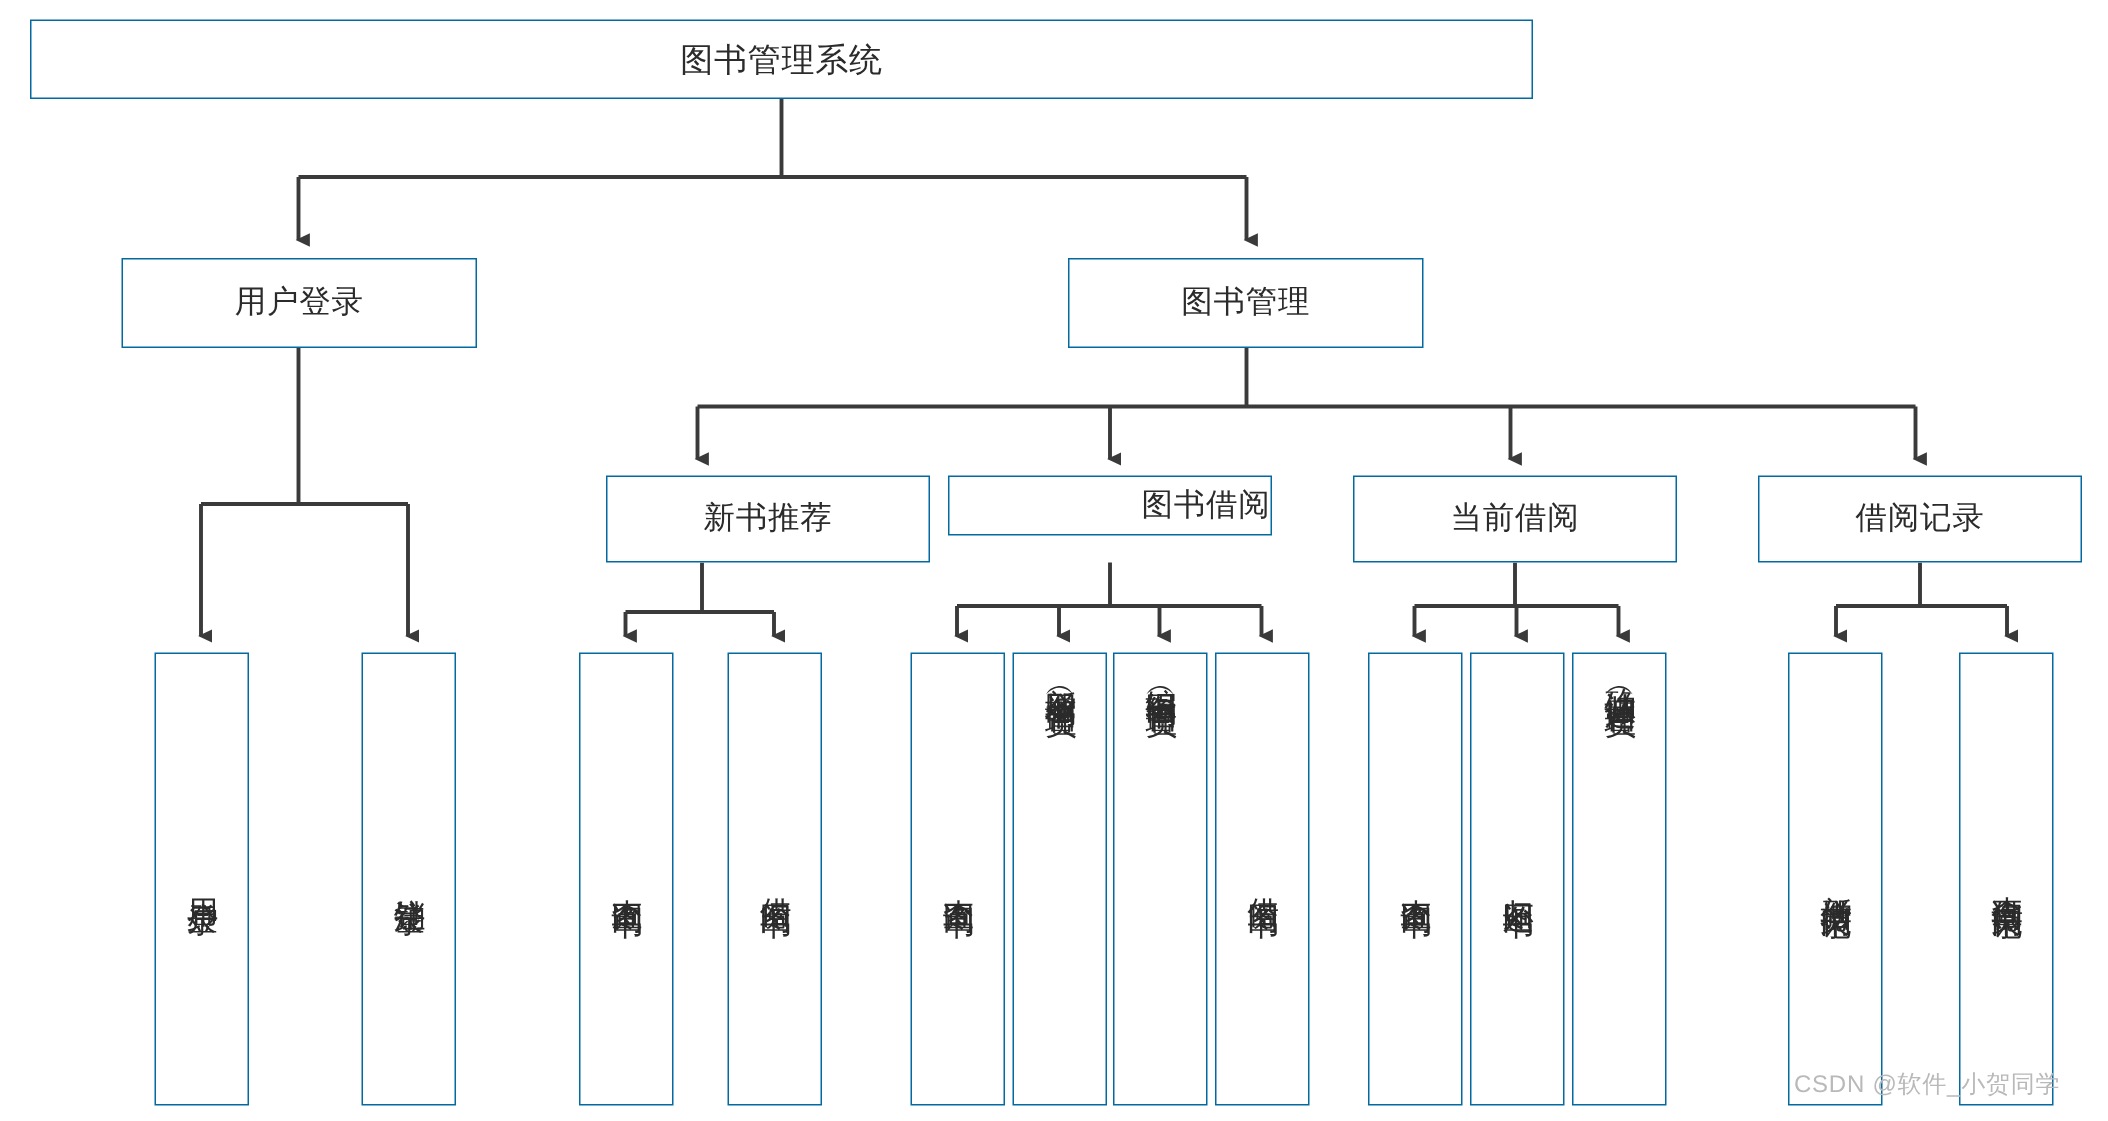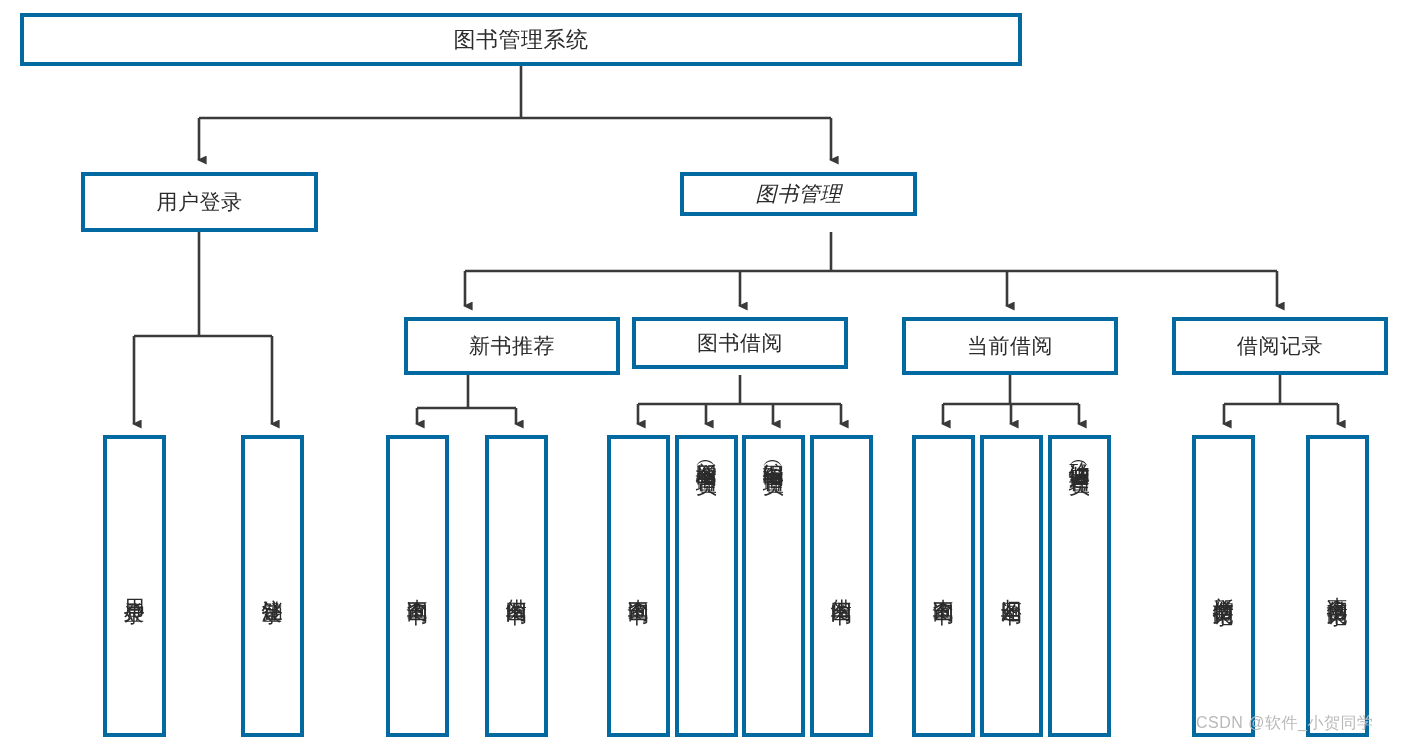--- a/index.html
+++ b/index.html
@@ -22,21 +22,21 @@
     position: absolute;
     left: 0;
     top: 0;
     width: 1405px;
     height: 747px;
     pointer-events: none;
   }
   .node {
     position: absolute;
     box-sizing: border-box;
-    border: 4px solid #0369a1;
+    border: 1px solid #0369a1;
     background: #ffffff;
     display: flex;
     align-items: center;
     justify-content: center;
     text-align: center;
   }
   .node .label {
     display: block;
     font-size: 21px;
     line-height: 1.18;
@@ -131,28 +131,28 @@
     </g>
   </svg>
 
   <div class="node root" style="left:20px; top:13px; width:1002px; height:53px;">
     <span class="label">图书管理系统</span>
   </div>
 
   <div class="node level1" style="left:81px; top:172px; width:237px; height:60px;">
     <span class="label">用户登录</span>
   </div>
-  <div class="node level1" style="left:680px; top:172px; width:237px; height:44px;font-style:italic;">
+  <div class="node level1" style="left:712px; top:172px; width:237px; height:60px;">
     <span class="label">图书管理</span>
   </div>
 
   <div class="node level2" style="left:360px; top:317px; width:216px; height:58px;margin-left:44px;">
     <span class="label">新书推荐</span>
   </div>
-  <div class="node level2" style="left:632px; top:317px; width:216px; height:52px;">
+  <div class="node level2" style="left:632px; top:317px; width:216px; height:40px;justify-content:flex-end;">
     <span class="label">图书借阅</span>
   </div>
   <div class="node level2" style="left:902px; top:317px; width:216px; height:58px;">
     <span class="label">当前借阅</span>
   </div>
   <div class="node level2" style="left:1172px; top:317px; width:216px; height:58px;">
     <span class="label">借阅记录</span>
   </div>
 
   <div class="node leaf" style="left:103px; top:435px; width:63px; height:302px;">

